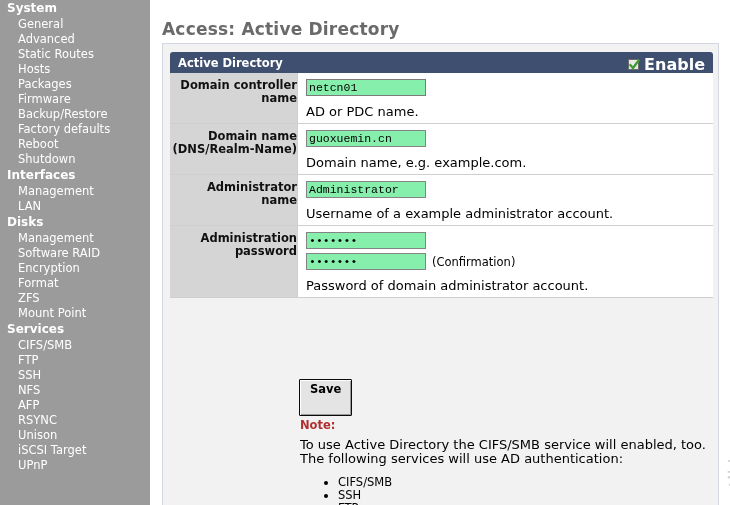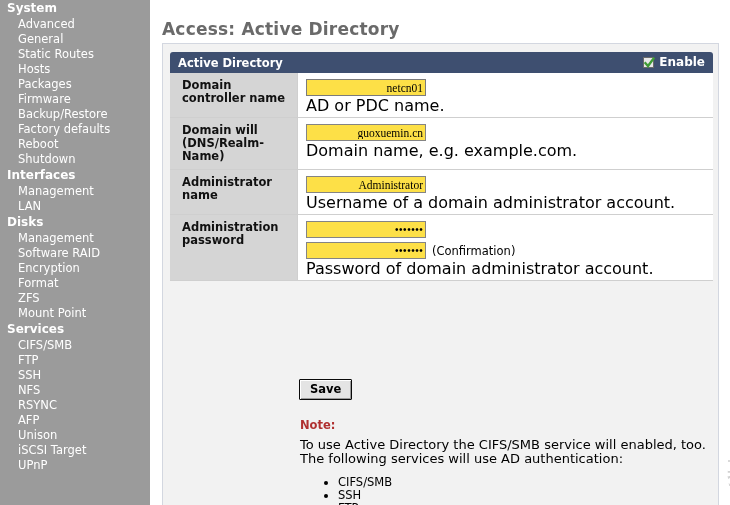--- a/index.html
+++ b/index.html
@@ -114,21 +114,21 @@
   .cbox {
     width: 11px;
     height: 11px;
     background: #e9e9e9;
     border: 1px solid #6b6b6b;
     position: relative;
     display: inline-block;
     box-sizing: border-box;
   }
   .cbox svg { position: absolute; left: -1px; top: -2px; }
-  #enable-label { font-weight: bold; font-size: 12px; color: #ffffff; }
+  #enable-label { font-weight: bold; font-size: 16px; color: #ffffff; }
 
   
   #form {
     position: absolute;
     left: 7px;
     top: 29px;
     width: 543px;
     border-collapse: collapse;
     box-sizing: border-box;
   }
@@ -138,52 +138,52 @@
     background: #ffffff;
     align-items: stretch;
   }
   .flabel {
     width: 128px;
     min-width: 128px;
     background: #d5d5d5;
     font-weight: bold;
     font-size: 11.5px;
     color: #111111;
-    padding: 6px 0 6px 12px;
+    padding: 6px 0 6px 0;
     line-height: 13px;
     box-sizing: border-box;
     border-right: 1px solid #cfcfcf;
+    text-align: right;
   }
   .ffield {
     flex: 1;
     background: #ffffff;
     padding: 6px 0 5px 8px;
     box-sizing: border-box;
   }
   .txtinput {
     width: 120px;
     height: 17px;
     border: 1px solid #848484;
-    background: #fde047;
-    font-family: Liberation Serif, serif;
+    background: #86efac;
+    font-family: Liberation Mono, monospace;
     font-size: 11.5px;
     color: #000000;
     padding: 0 2px;
     box-sizing: border-box;
     outline: none;
     display: block;
-    text-align: right;
   }
   .txtinput.focused {
     border: 1px solid #7b7b7b;
   }
   .hint {
-    font-size: 16px;
-    color: #000000;
-    margin-top: 3px;
+    font-size: 13px;
+    color: #000000;
+    margin-top: 9px;
     line-height: 13px;
   }
   .pw-line {
     display: flex;
     align-items: center;
     gap: 6px;
     margin-top: 4px;
   }
   .conf-label { font-size: 11.5px; color: #000000; }
 
@@ -194,21 +194,21 @@
     top: 335px;
   }
   #save-button {
     font-family: "DejaVu Sans", "Liberation Sans", sans-serif;
     font-size: 11.5px;
     font-weight: bold;
     color: #000000;
     background: #e4e4e4;
     border: 1px solid #0a0a0a;
     box-shadow: inset 1px 1px 0 #ffffff, inset -1px -1px 0 #9a9a9a;
-    padding: 2px 10px 3px 10px;
+    padding: 2px 10px 19px 10px;
     cursor: pointer;
     border-radius: 1px;
   }
 
   
   #note-area {
     position: absolute;
     left: 137px;
     top: 374px;
     width: 400px;
@@ -274,22 +274,22 @@
     letter-spacing: 1px;
   }
 </style>
 </head>
 <body>
 
 <div id="app">
 
   <nav id="sidebar">
       <div class="nav-group-title">System</div>
+      <div class="nav-item">General</div>
       <div class="nav-item">Advanced</div>
-      <div class="nav-item">General</div>
       <div class="nav-item">Static Routes</div>
       <div class="nav-item">Hosts</div>
       <div class="nav-item">Packages</div>
       <div class="nav-item">Firmware</div>
       <div class="nav-item">Backup/Restore</div>
       <div class="nav-item">Factory defaults</div>
       <div class="nav-item">Reboot</div>
       <div class="nav-item">Shutdown</div>
       <div class="nav-group-title">Interfaces</div>
       <div class="nav-item">Management</div>
@@ -299,22 +299,22 @@
       <div class="nav-item">Software RAID</div>
       <div class="nav-item">Encryption</div>
       <div class="nav-item">Format</div>
       <div class="nav-item">ZFS</div>
       <div class="nav-item">Mount Point</div>
       <div class="nav-group-title">Services</div>
       <div class="nav-item">CIFS/SMB</div>
       <div class="nav-item">FTP</div>
       <div class="nav-item">SSH</div>
       <div class="nav-item">NFS</div>
+      <div class="nav-item">AFP</div>
       <div class="nav-item">RSYNC</div>
-      <div class="nav-item">AFP</div>
       <div class="nav-item">Unison</div>
       <div class="nav-item">iSCSI Target</div>
       <div class="nav-item">UPnP</div>
     </nav>
 
   <main id="main">
 
     <h1 id="page-title">Access: Active Directory</h1>
 
     <section id="panel">
@@ -334,31 +334,31 @@
 
       <div id="form">
           <div class="frow">
             <div class="flabel">Domain controller name</div>
             <div class="ffield">
               <input type="text" class="txtinput focused" value="netcn01" placeholder="" style="">
               <div class="hint">AD or PDC name.</div>
             </div>
           </div>
           <div class="frow">
-            <div class="flabel">Domain will (DNS/Realm-Name)</div>
+            <div class="flabel">Domain name (DNS/Realm-Name)</div>
             <div class="ffield">
               <input type="text" class="txtinput" value="guoxuemin.cn" placeholder="" style="">
               <div class="hint">Domain name, e.g. example.com.</div>
             </div>
           </div>
           <div class="frow">
             <div class="flabel">Administrator name</div>
             <div class="ffield">
               <input type="text" class="txtinput" value="Administrator" placeholder="" style="">
-              <div class="hint">Username of a domain administrator account.</div>
+              <div class="hint">Username of a example administrator account.</div>
             </div>
           </div>
           <div class="frow">
             <div class="flabel">Administration password</div>
             <div class="ffield">
               <input type="text" class="txtinput" value="•••••••" style="">
               <div class="pw-line">
                 <input type="text" class="txtinput" value="•••••••" style="">
                 <span class="conf-label">(Confirmation)</span>
               </div>

